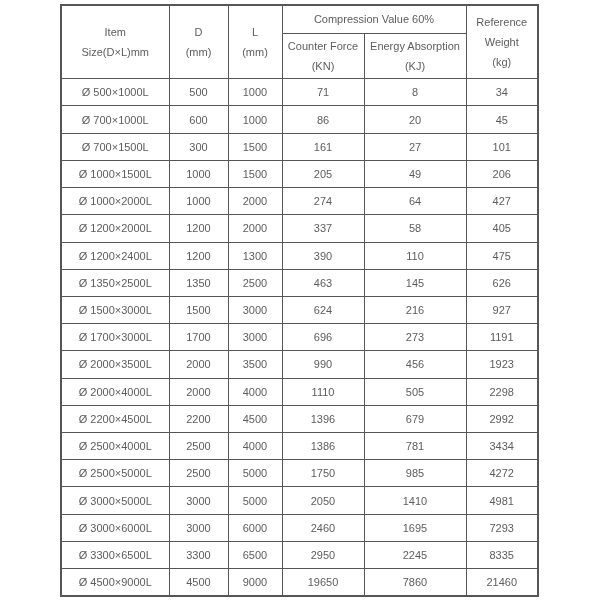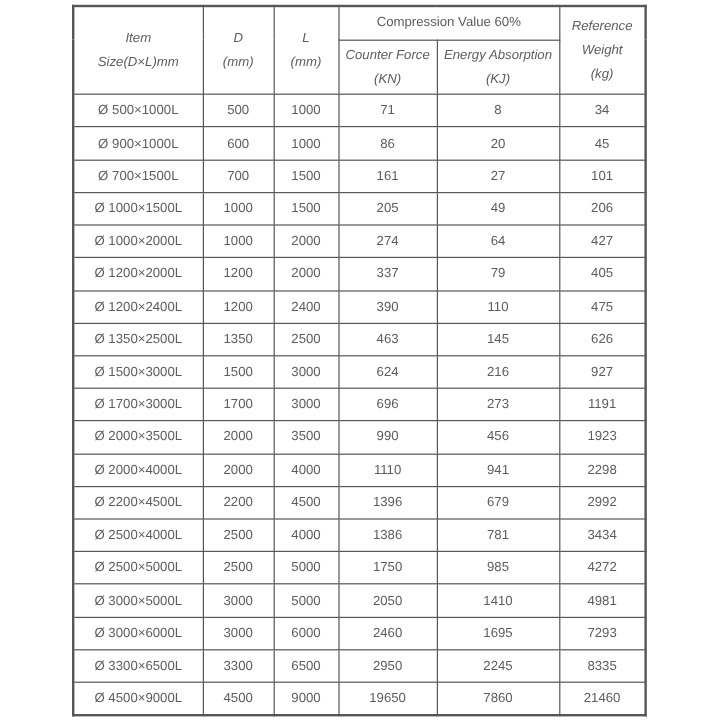--- a/index.html
+++ b/index.html
@@ -45,21 +45,20 @@
   }
   thead tr.head-sub {
     height: 44px;
   }
   tbody tr {
     height: 27px;
   }
   .cell-line {
     display: block;
     line-height: 1.85;
-    font-style: italic;
   }
 </style>
 </head>
 <body>
 
 <div class="spec-table-wrap">
   <table class="spec-table">
     <colgroup>
       <col style="width:108px">
       <col style="width:59px">
@@ -103,30 +102,30 @@
     <tbody>
         <tr>
           <td>Ø 500×1000L</td>
           <td>500</td>
           <td>1000</td>
           <td>71</td>
           <td>8</td>
           <td>34</td>
         </tr>
         <tr>
-          <td>Ø 900×1000L</td>
+          <td>Ø 700×1000L</td>
           <td>600</td>
           <td>1000</td>
           <td>86</td>
           <td>20</td>
           <td>45</td>
         </tr>
         <tr>
           <td>Ø 700×1500L</td>
-          <td>700</td>
+          <td>300</td>
           <td>1500</td>
           <td>161</td>
           <td>27</td>
           <td>101</td>
         </tr>
         <tr>
           <td>Ø 1000×1500L</td>
           <td>1000</td>
           <td>1500</td>
           <td>205</td>
@@ -139,27 +138,27 @@
           <td>2000</td>
           <td>274</td>
           <td>64</td>
           <td>427</td>
         </tr>
         <tr>
           <td>Ø 1200×2000L</td>
           <td>1200</td>
           <td>2000</td>
           <td>337</td>
-          <td>79</td>
+          <td>58</td>
           <td>405</td>
         </tr>
         <tr>
           <td>Ø 1200×2400L</td>
           <td>1200</td>
-          <td>2400</td>
+          <td>1300</td>
           <td>390</td>
           <td>110</td>
           <td>475</td>
         </tr>
         <tr>
           <td>Ø 1350×2500L</td>
           <td>1350</td>
           <td>2500</td>
           <td>463</td>
           <td>145</td>
@@ -187,21 +186,21 @@
           <td>3500</td>
           <td>990</td>
           <td>456</td>
           <td>1923</td>
         </tr>
         <tr>
           <td>Ø 2000×4000L</td>
           <td>2000</td>
           <td>4000</td>
           <td>1110</td>
-          <td>941</td>
+          <td>505</td>
           <td>2298</td>
         </tr>
         <tr>
           <td>Ø 2200×4500L</td>
           <td>2200</td>
           <td>4500</td>
           <td>1396</td>
           <td>679</td>
           <td>2992</td>
         </tr>

